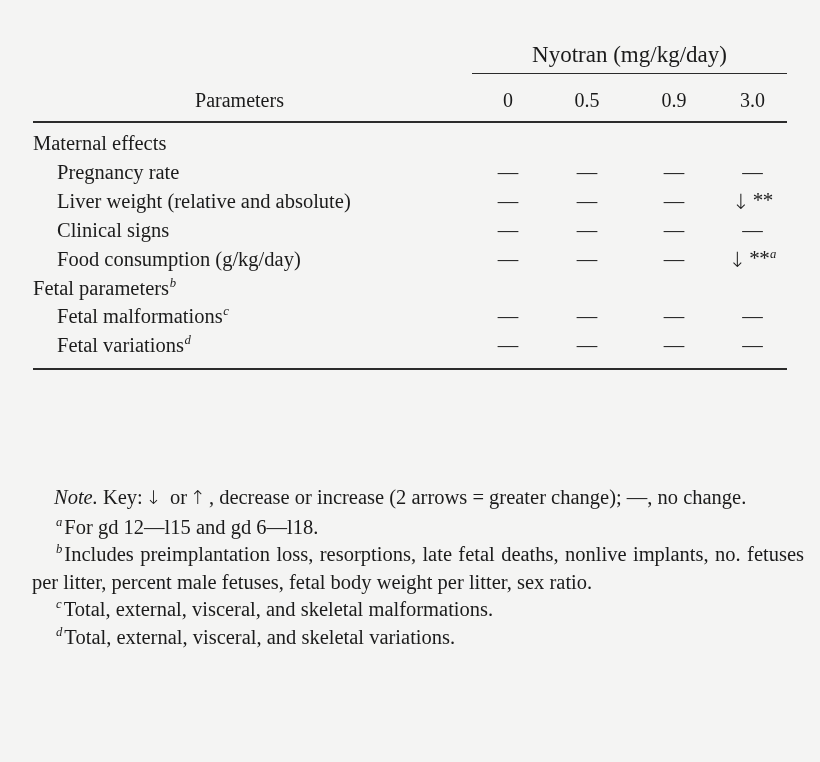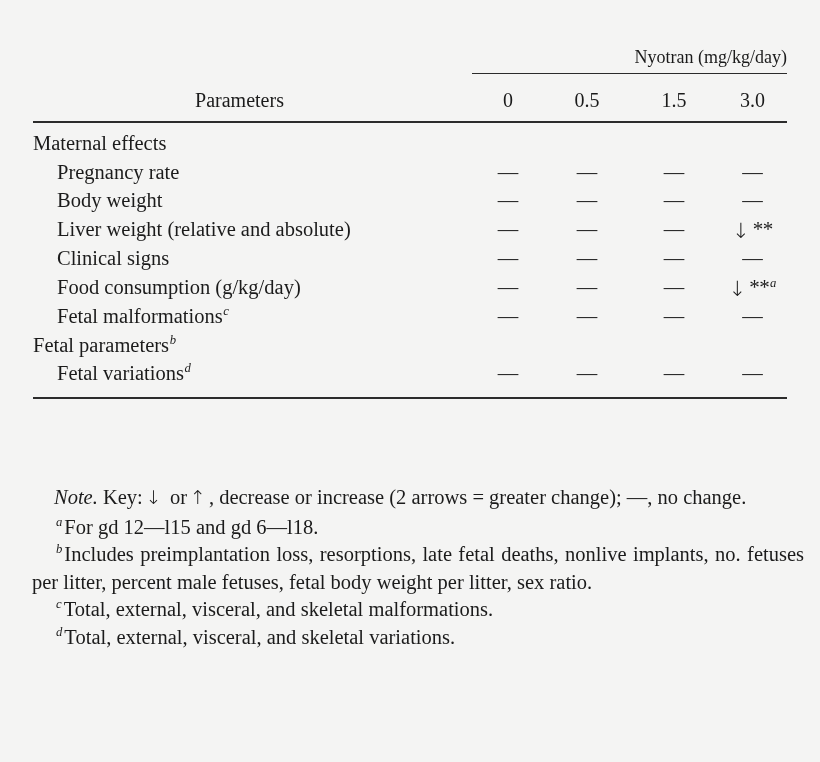--- a/index.html
+++ b/index.html
@@ -38,22 +38,22 @@
   }
 
   table.data col.c-param { width: 439px; }
   table.data col.c-d0    { width: 72px; }
   table.data col.c-d1    { width: 86px; }
   table.data col.c-d2    { width: 88px; }
   table.data col.c-d3    { width: 69px; }
 
   .spanner-row td {
     padding: 0 0 5px 0;
-    text-align: right;
-    font-size: 18px;
+    text-align: center;
+    font-size: 23px;
     vertical-align: bottom;
     height: 46px;
   }
   .spanner-rule-row td {
     padding: 0;
     height: 9px;
   }
   .spanner-rule-row td.span-cell {
     border-top: 1.7px solid #2b2b2b;
   }
@@ -202,21 +202,21 @@
           <td colspan="4">Nyotran (mg/kg/day)</td>
         </tr>
         <tr class="spanner-rule-row">
           <td></td>
           <td colspan="4" class="span-cell"></td>
         </tr>
         <tr class="colhead-row">
           <td class="param-head">Parameters</td>
           <td>0</td>
           <td>0.5</td>
-          <td>1.5</td>
+          <td>0.9</td>
           <td>3.0</td>
         </tr>
         <tr class="head-underline">
           <td colspan="5"></td>
         </tr>
       </thead>
       <tbody class="body-rows" id="table-body">
           <tr class="first-body">
             <td class="label">Maternal effects</td>
             <td class="cell">&nbsp;</td>
@@ -225,27 +225,20 @@
             <td class="cell">&nbsp;</td>
           </tr>
           <tr>
             <td class="label indent">Pregnancy rate</td>
             <td class="cell"><span class="dash">—</span></td>
             <td class="cell"><span class="dash">—</span></td>
             <td class="cell"><span class="dash">—</span></td>
             <td class="cell"><span class="dash">—</span></td>
           </tr>
           <tr>
-            <td class="label indent">Body weight</td>
-            <td class="cell"><span class="dash">—</span></td>
-            <td class="cell"><span class="dash">—</span></td>
-            <td class="cell"><span class="dash">—</span></td>
-            <td class="cell"><span class="dash">—</span></td>
-          </tr>
-          <tr>
             <td class="label indent">Liver weight (relative and absolute)</td>
             <td class="cell"><span class="dash">—</span></td>
             <td class="cell"><span class="dash">—</span></td>
             <td class="cell"><span class="dash">—</span></td>
             <td class="cell arrow-cell"><span class="arrow-glyph">↓</span><span class="stars">**</span></td>
           </tr>
           <tr>
             <td class="label indent">Clinical signs</td>
             <td class="cell"><span class="dash">—</span></td>
             <td class="cell"><span class="dash">—</span></td>
@@ -253,32 +246,32 @@
             <td class="cell"><span class="dash">—</span></td>
           </tr>
           <tr>
             <td class="label indent">Food consumption (g/kg/day)</td>
             <td class="cell"><span class="dash">—</span></td>
             <td class="cell"><span class="dash">—</span></td>
             <td class="cell"><span class="dash">—</span></td>
             <td class="cell arrow-cell"><span class="arrow-glyph">↓</span><span class="stars">**</span><sup class="fn">a</sup></td>
           </tr>
           <tr>
+            <td class="label">Fetal parameters<sup class="fn">b</sup></td>
+            <td class="cell">&nbsp;</td>
+            <td class="cell">&nbsp;</td>
+            <td class="cell">&nbsp;</td>
+            <td class="cell">&nbsp;</td>
+          </tr>
+          <tr>
             <td class="label indent">Fetal malformations<sup class="fn">c</sup></td>
             <td class="cell"><span class="dash">—</span></td>
             <td class="cell"><span class="dash">—</span></td>
             <td class="cell"><span class="dash">—</span></td>
             <td class="cell"><span class="dash">—</span></td>
-          </tr>
-          <tr>
-            <td class="label">Fetal parameters<sup class="fn">b</sup></td>
-            <td class="cell">&nbsp;</td>
-            <td class="cell">&nbsp;</td>
-            <td class="cell">&nbsp;</td>
-            <td class="cell">&nbsp;</td>
           </tr>
           <tr class="last-body">
             <td class="label indent">Fetal variations<sup class="fn">d</sup></td>
             <td class="cell"><span class="dash">—</span></td>
             <td class="cell"><span class="dash">—</span></td>
             <td class="cell"><span class="dash">—</span></td>
             <td class="cell"><span class="dash">—</span></td>
           </tr>
         </tbody>
       <tfoot>

